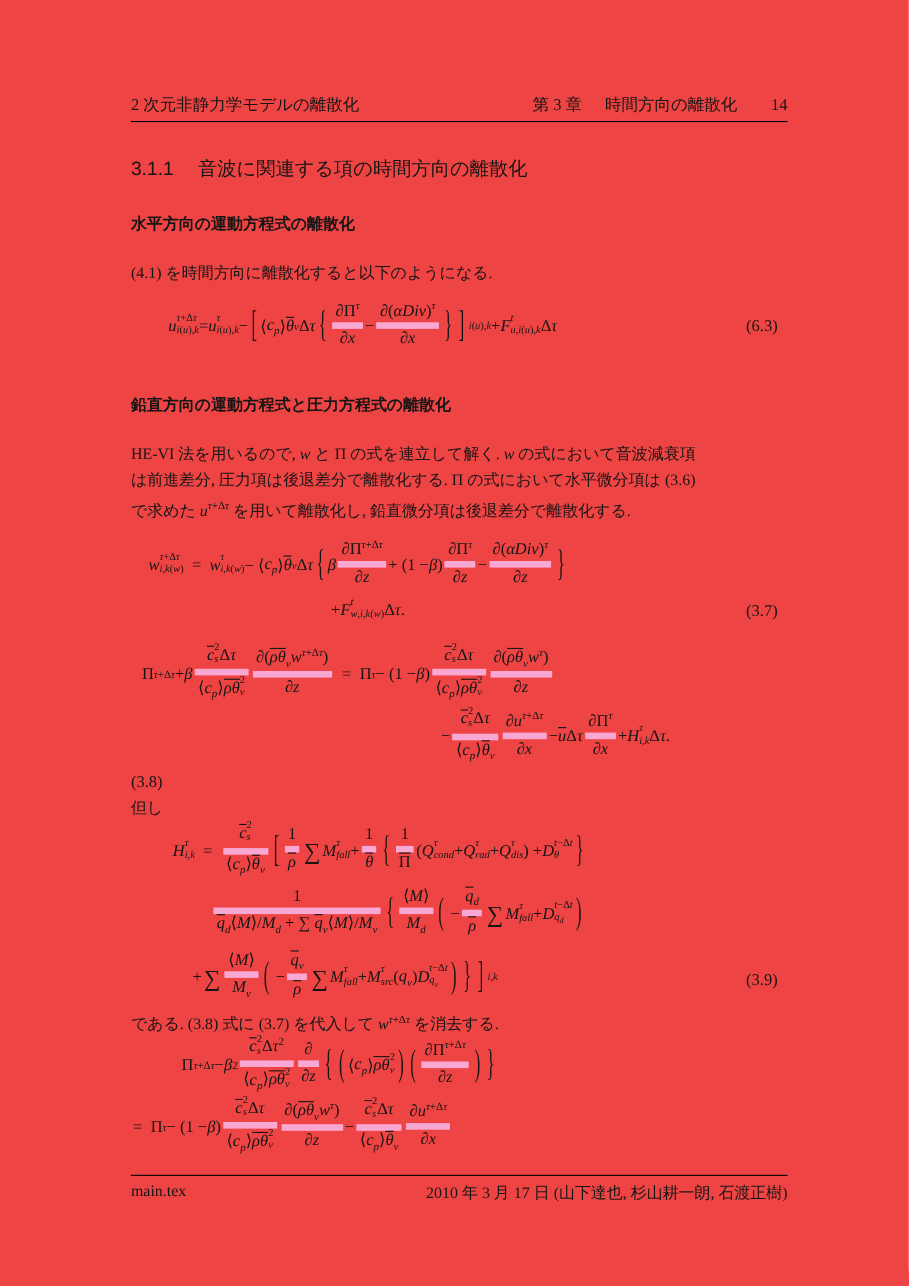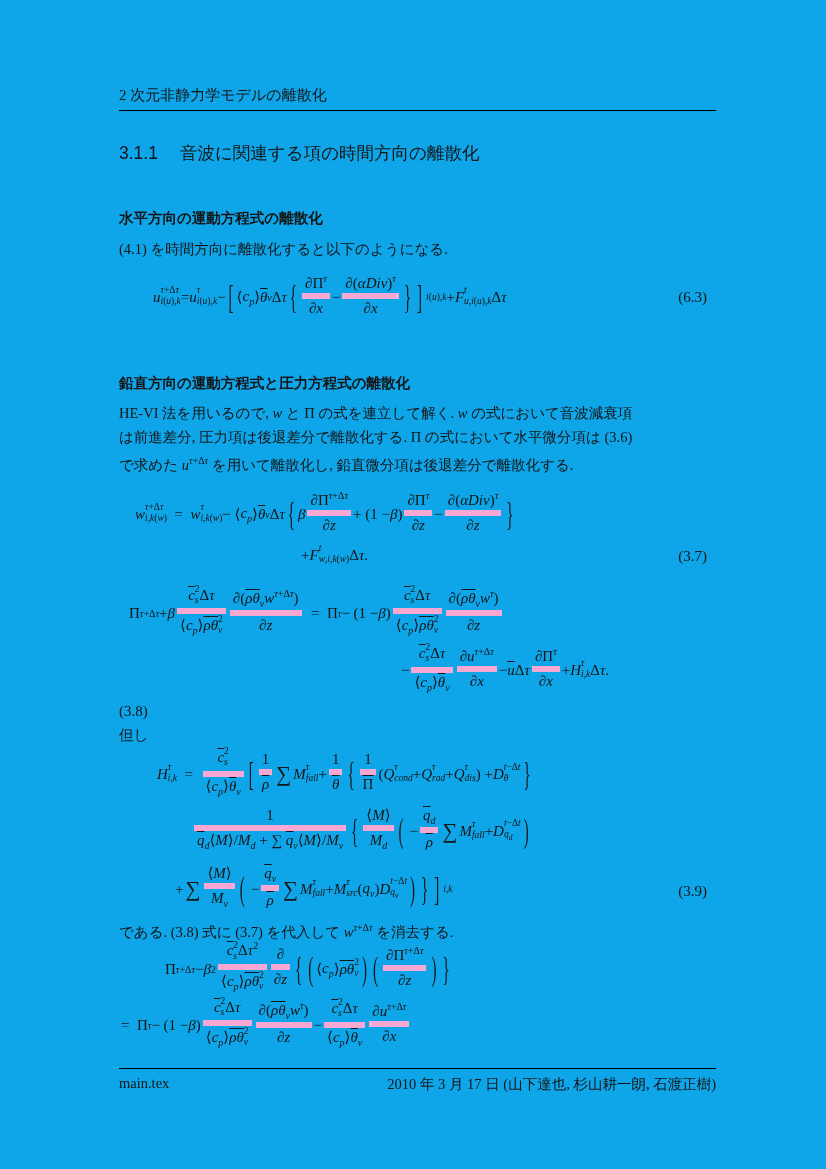--- a/index.html
+++ b/index.html
@@ -1,29 +1,29 @@
 <!DOCTYPE html>
 <html><head>
 <meta charset="utf-8">
 <style>
   * { margin:0; padding:0; box-sizing:border-box; }
   html,body { width:826px; height:1169px; }
   body { background:#ffffff; color:#151515; font-family:"Liberation Serif","DejaVu Serif",serif; }
-  .page { position:absolute; top:0; left:0; width:826px; height:1169px; background:#0ea5e9; overflow:hidden; }
+  .page { position:absolute; top:0; left:0; width:826px; height:1169px; background:#ef4444; overflow:hidden; }
 
   
   .header { position:absolute; left:119px; right:110px; top:86px; display:flex; justify-content:space-between; align-items:flex-end; border-bottom:1.6px solid #000; padding-bottom:5px; font-size:15px; }
   .hright span.gap1 { margin-left:17px; }
   .hright span.gap2 { margin-left:27px; }
   .footer { position:absolute; left:119px; right:110px; top:1068px; border-top:1.5px solid #000; padding-top:6px; display:flex; justify-content:space-between; font-size:14.5px;gap:32px; }
 
   
   .sectitle { position:absolute; left:119px; top:141px; font-family:"Liberation Sans","DejaVu Sans",sans-serif; font-weight:normal; font-size:17.5px; }
   .secgap { display:inline-block; width:22px; }
-  .subhead { position:absolute; left:119px; font-family:"Liberation Sans","DejaVu Sans",sans-serif; font-weight:bold; font-size:14.5px;margin-top:15px; }
+  .subhead { position:absolute; left:119px; font-family:"Liberation Sans","DejaVu Sans",sans-serif; font-weight:bold; font-size:14.5px; }
   .sh1 { top:194px; } .sh2 { top:359px; }
   .para { position:absolute; left:119px; width:592px; font-size:14.5px; line-height:23.5px; }
   .p1 { top:238px; } .p2 { top:402px; } .p3 { top:916px; } .ptad { top:724px; }
 
   
   .eq { position:absolute; left:119px; width:590px; font-size:15px; }
   .eline { display:flex; align-items:center; }
   .eq i { font-family:"Liberation Serif","DejaVu Serif",serif; }
   .tag { position:absolute; right:2px; }
 
@@ -46,20 +46,25 @@
   .lsub { font-size:9.5px; vertical-align:-14px; margin-left:1px; }
   .eline { white-space:nowrap; }
 </style>
 </head>
 <body>
 
 <div class="page">
 
   <div class="header">
     <span>2 次元非静力学モデルの離散化</span>
+    <span class="hright">
+      <span>第 3 章</span>
+      <span class="gap1">時間方向の離散化</span>
+      <span class="gap2">14</span>
+    </span>
   </div>
 
   <div class="sectitle">
     <span>3.1.1</span><span class="secgap"></span><span>音波に関連する項の時間方向の離散化</span>
   </div>
 
   <div class="subhead sh1">水平方向の運動方程式の離散化</div>
 
   <div class="para p1">(4.1) を時間方向に離散化すると以下のようになる.</div>
 

